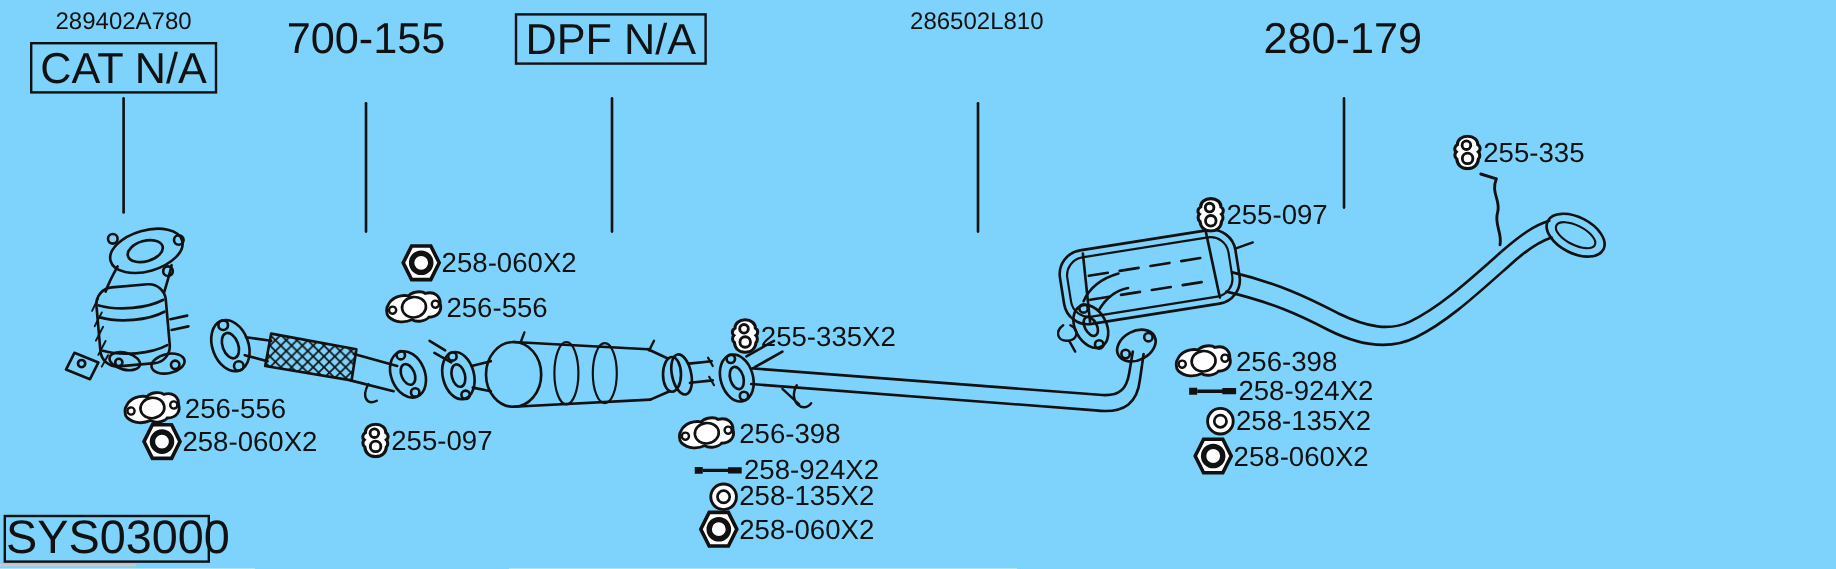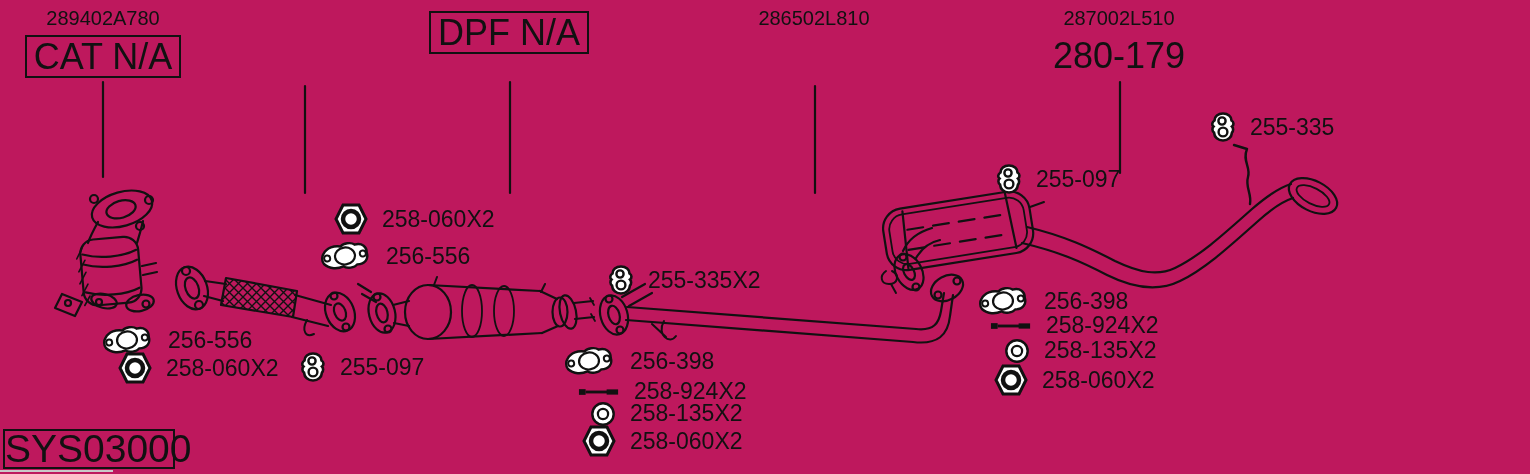--- a/index.html
+++ b/index.html
@@ -1,24 +1,24 @@
 <!DOCTYPE html>
 <html><head>
 <meta charset="utf-8">
 <title>Exhaust system diagram</title>
 <style>
   html,body{margin:0;padding:0;background:#fff;}
-  .page{position:relative;width:1530px;height:474px;background:#be185d;overflow:hidden;
+  .page{position:relative;width:1530px;height:474px;background:#7dd3fc;overflow:hidden;
         font-family:"Liberation Sans", sans-serif;color:#111;}
   .art{position:absolute;left:0;top:0;width:1530px;height:474px;}
   .tcol{position:absolute;width:220px;text-align:center;}
   .oem{font-size:20px;line-height:24px;white-space:nowrap;}
   .big{font-size:36px;line-height:42px;white-space:nowrap;margin-top:5px;}
   .boxed{display:inline-block;border:2px solid #111;padding:0 7px;line-height:39px;}
-  .callout{position:absolute;display:flex;align-items:center;gap:14px;}
+  .callout{position:absolute;display:flex;align-items:center;}
   .cl{font-size:23px;line-height:27px;white-space:nowrap;}
   .ic{display:block;flex:none;}
   .ic-nut{width:34px;height:32px;}
   .ic-gasket{width:54px;height:30px;}
   .ic-washer{width:26px;height:26px;}
   .ic-bolt{width:42px;height:14px;}
   .ic-hanger{width:26px;height:30px;}
   .sysbox{position:absolute;left:3px;top:429px;width:168px;height:36px;border:2px solid #111;
           font-size:39px;line-height:36px;text-align:center;white-space:nowrap;}
   .edgeline{position:absolute;left:0;top:470px;width:113px;height:2px;background:#c9c9c9;}
@@ -186,29 +186,29 @@
         <path d="M1247 149 l-13 -4 M1247 149 C1242 161 1251 167 1248 177 C1245 187 1252 194 1250 204" stroke-width="2.4"></path>
       </g>
     </g>
   </svg>
 
   <div class="tcol" style="left:-7px;top:6px">
     <div class="oem">289402A780</div>
     <div><span class="big boxed">CAT N/A</span></div>
   </div>
   <div class="tcol" style="left:195px;top:6px">
+    <div class="big">700-155</div>
   </div>
   <div class="tcol" style="left:399px;top:6px">
     <div><span class="big boxed">DPF N/A</span></div>
   </div>
   <div class="tcol" style="left:704px;top:6px">
     <div class="oem">286502L810</div>
   </div>
   <div class="tcol" style="left:1009px;top:6px">
-    <div class="oem">287002L510</div>
     <div class="big">280-179</div>
   </div>
 
   <div class="callout" style="left:334px;top:203px">
     <svg class="ic ic-nut">
         <use href="#ic-nut"></use>
       </svg>
     <span class="cl">258-060X2</span>
   </div>
   <div class="callout" style="left:318px;top:241px">

